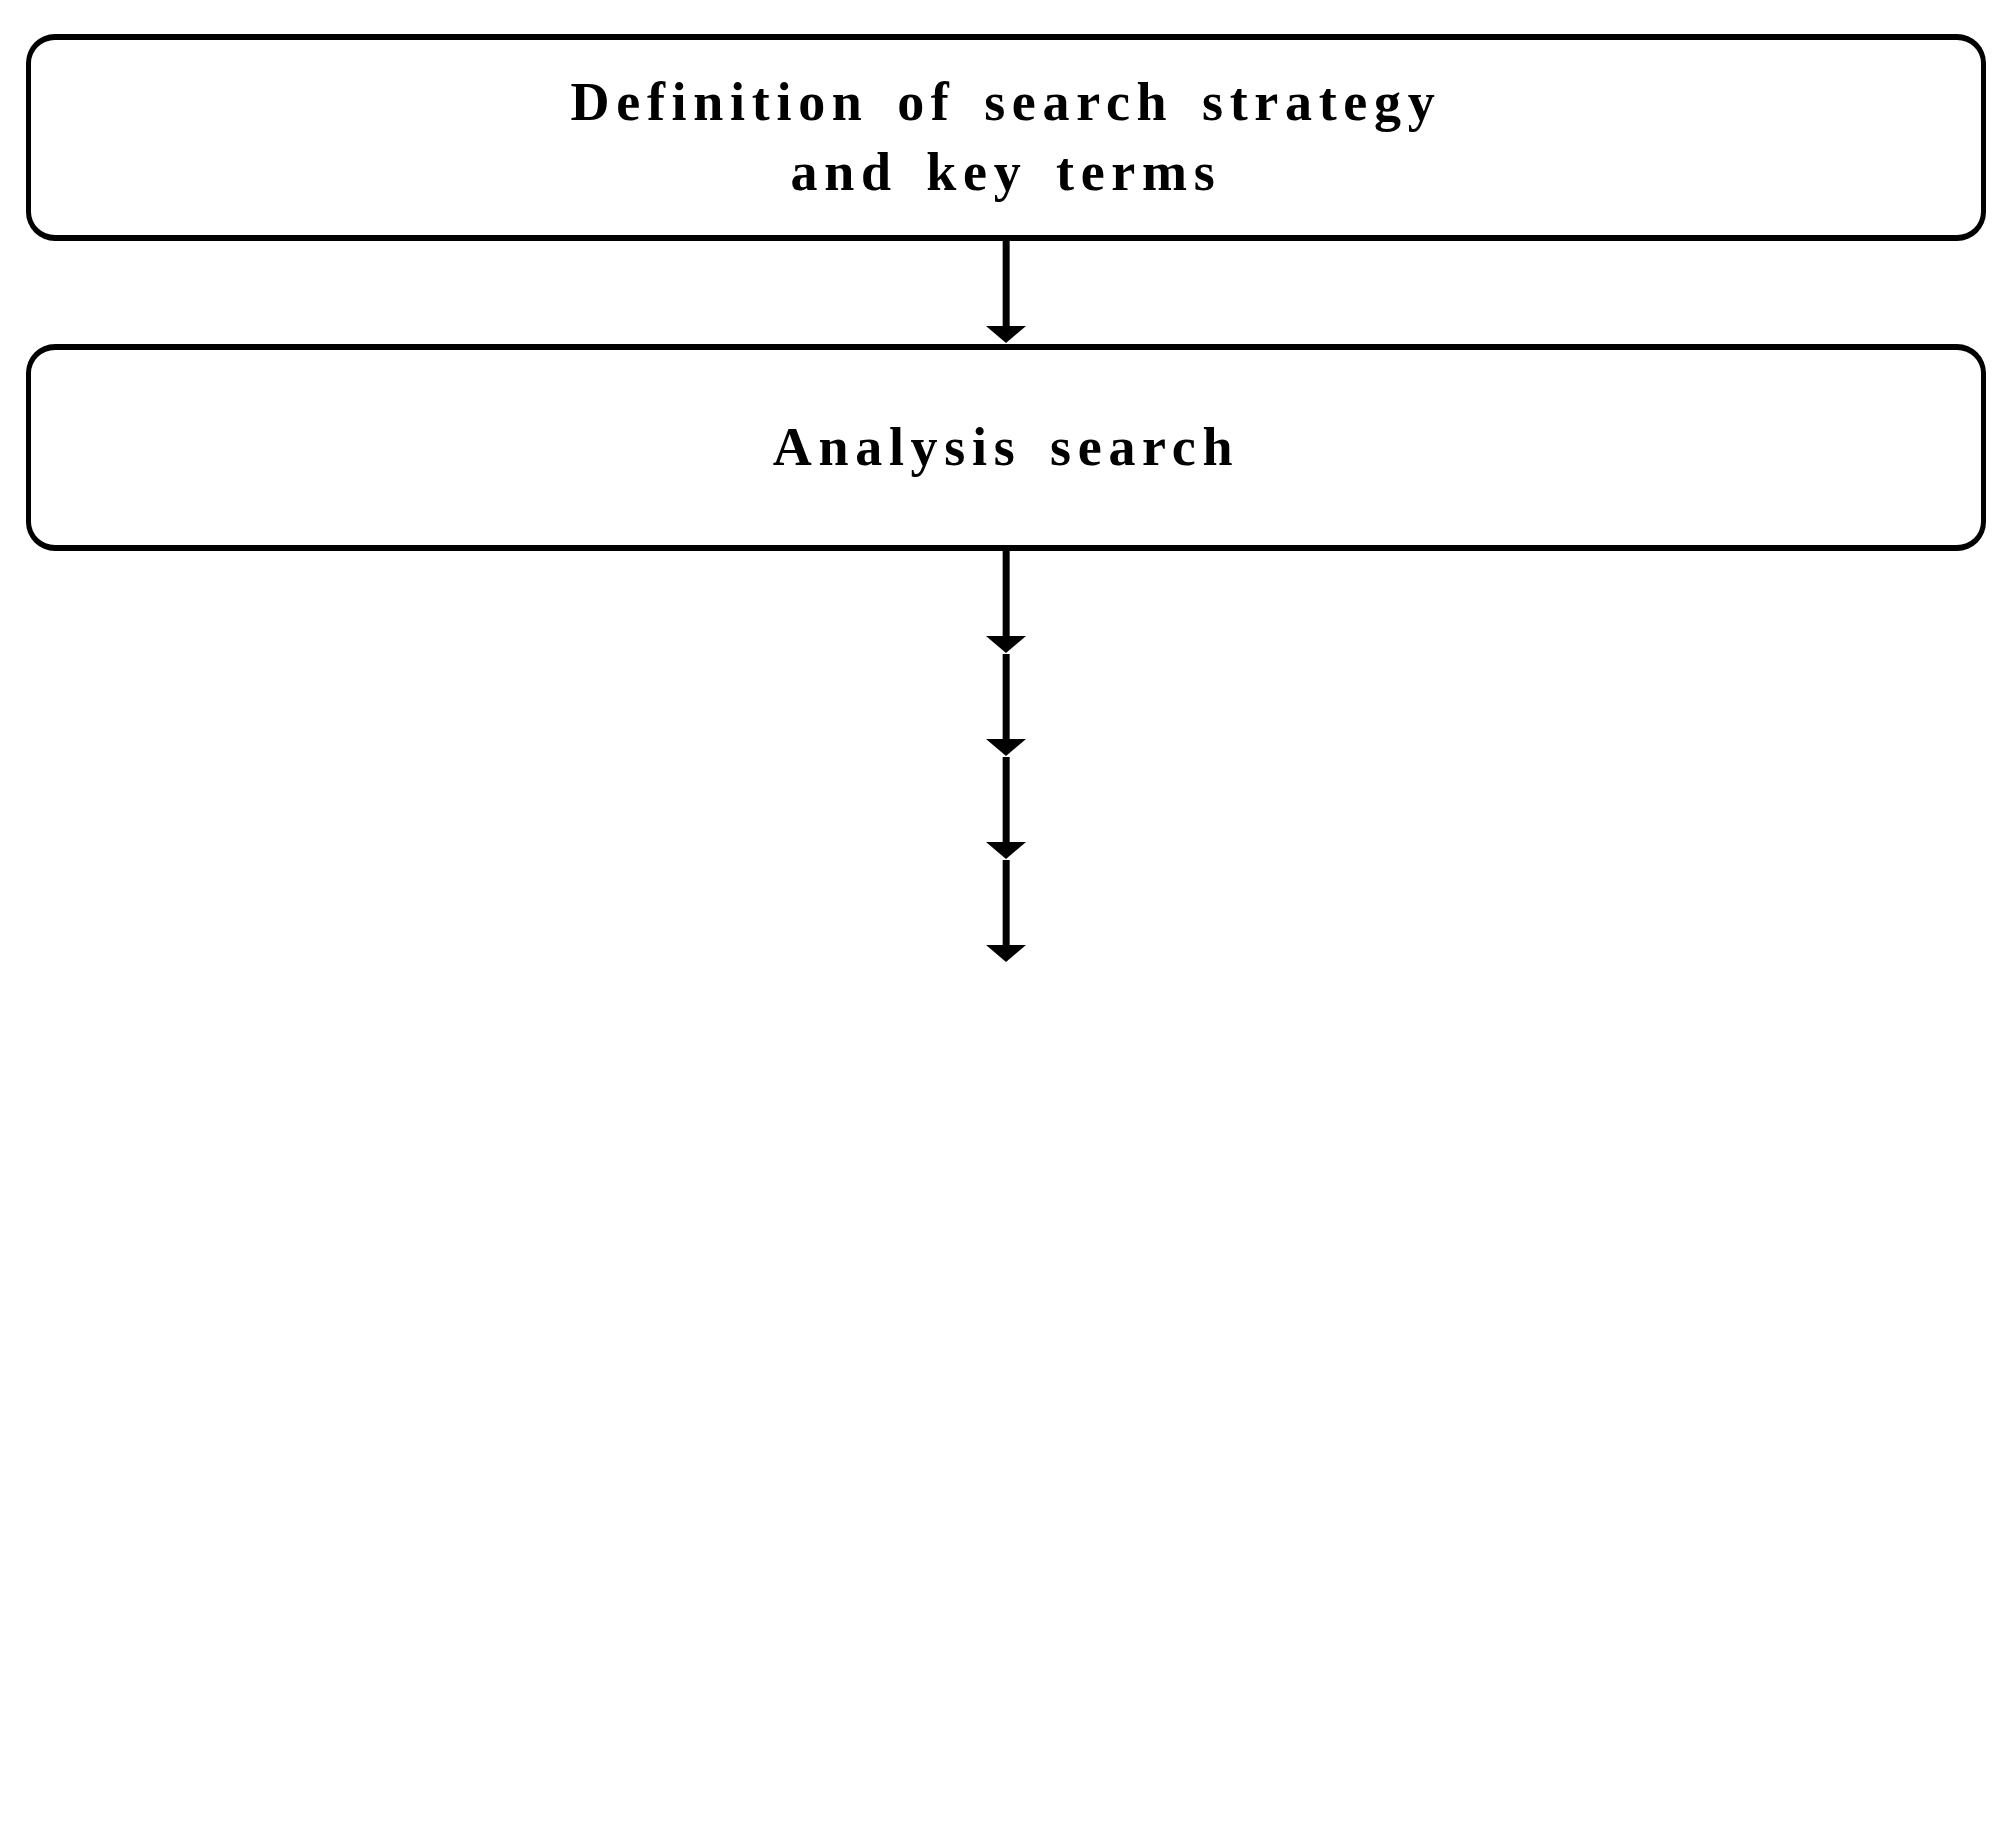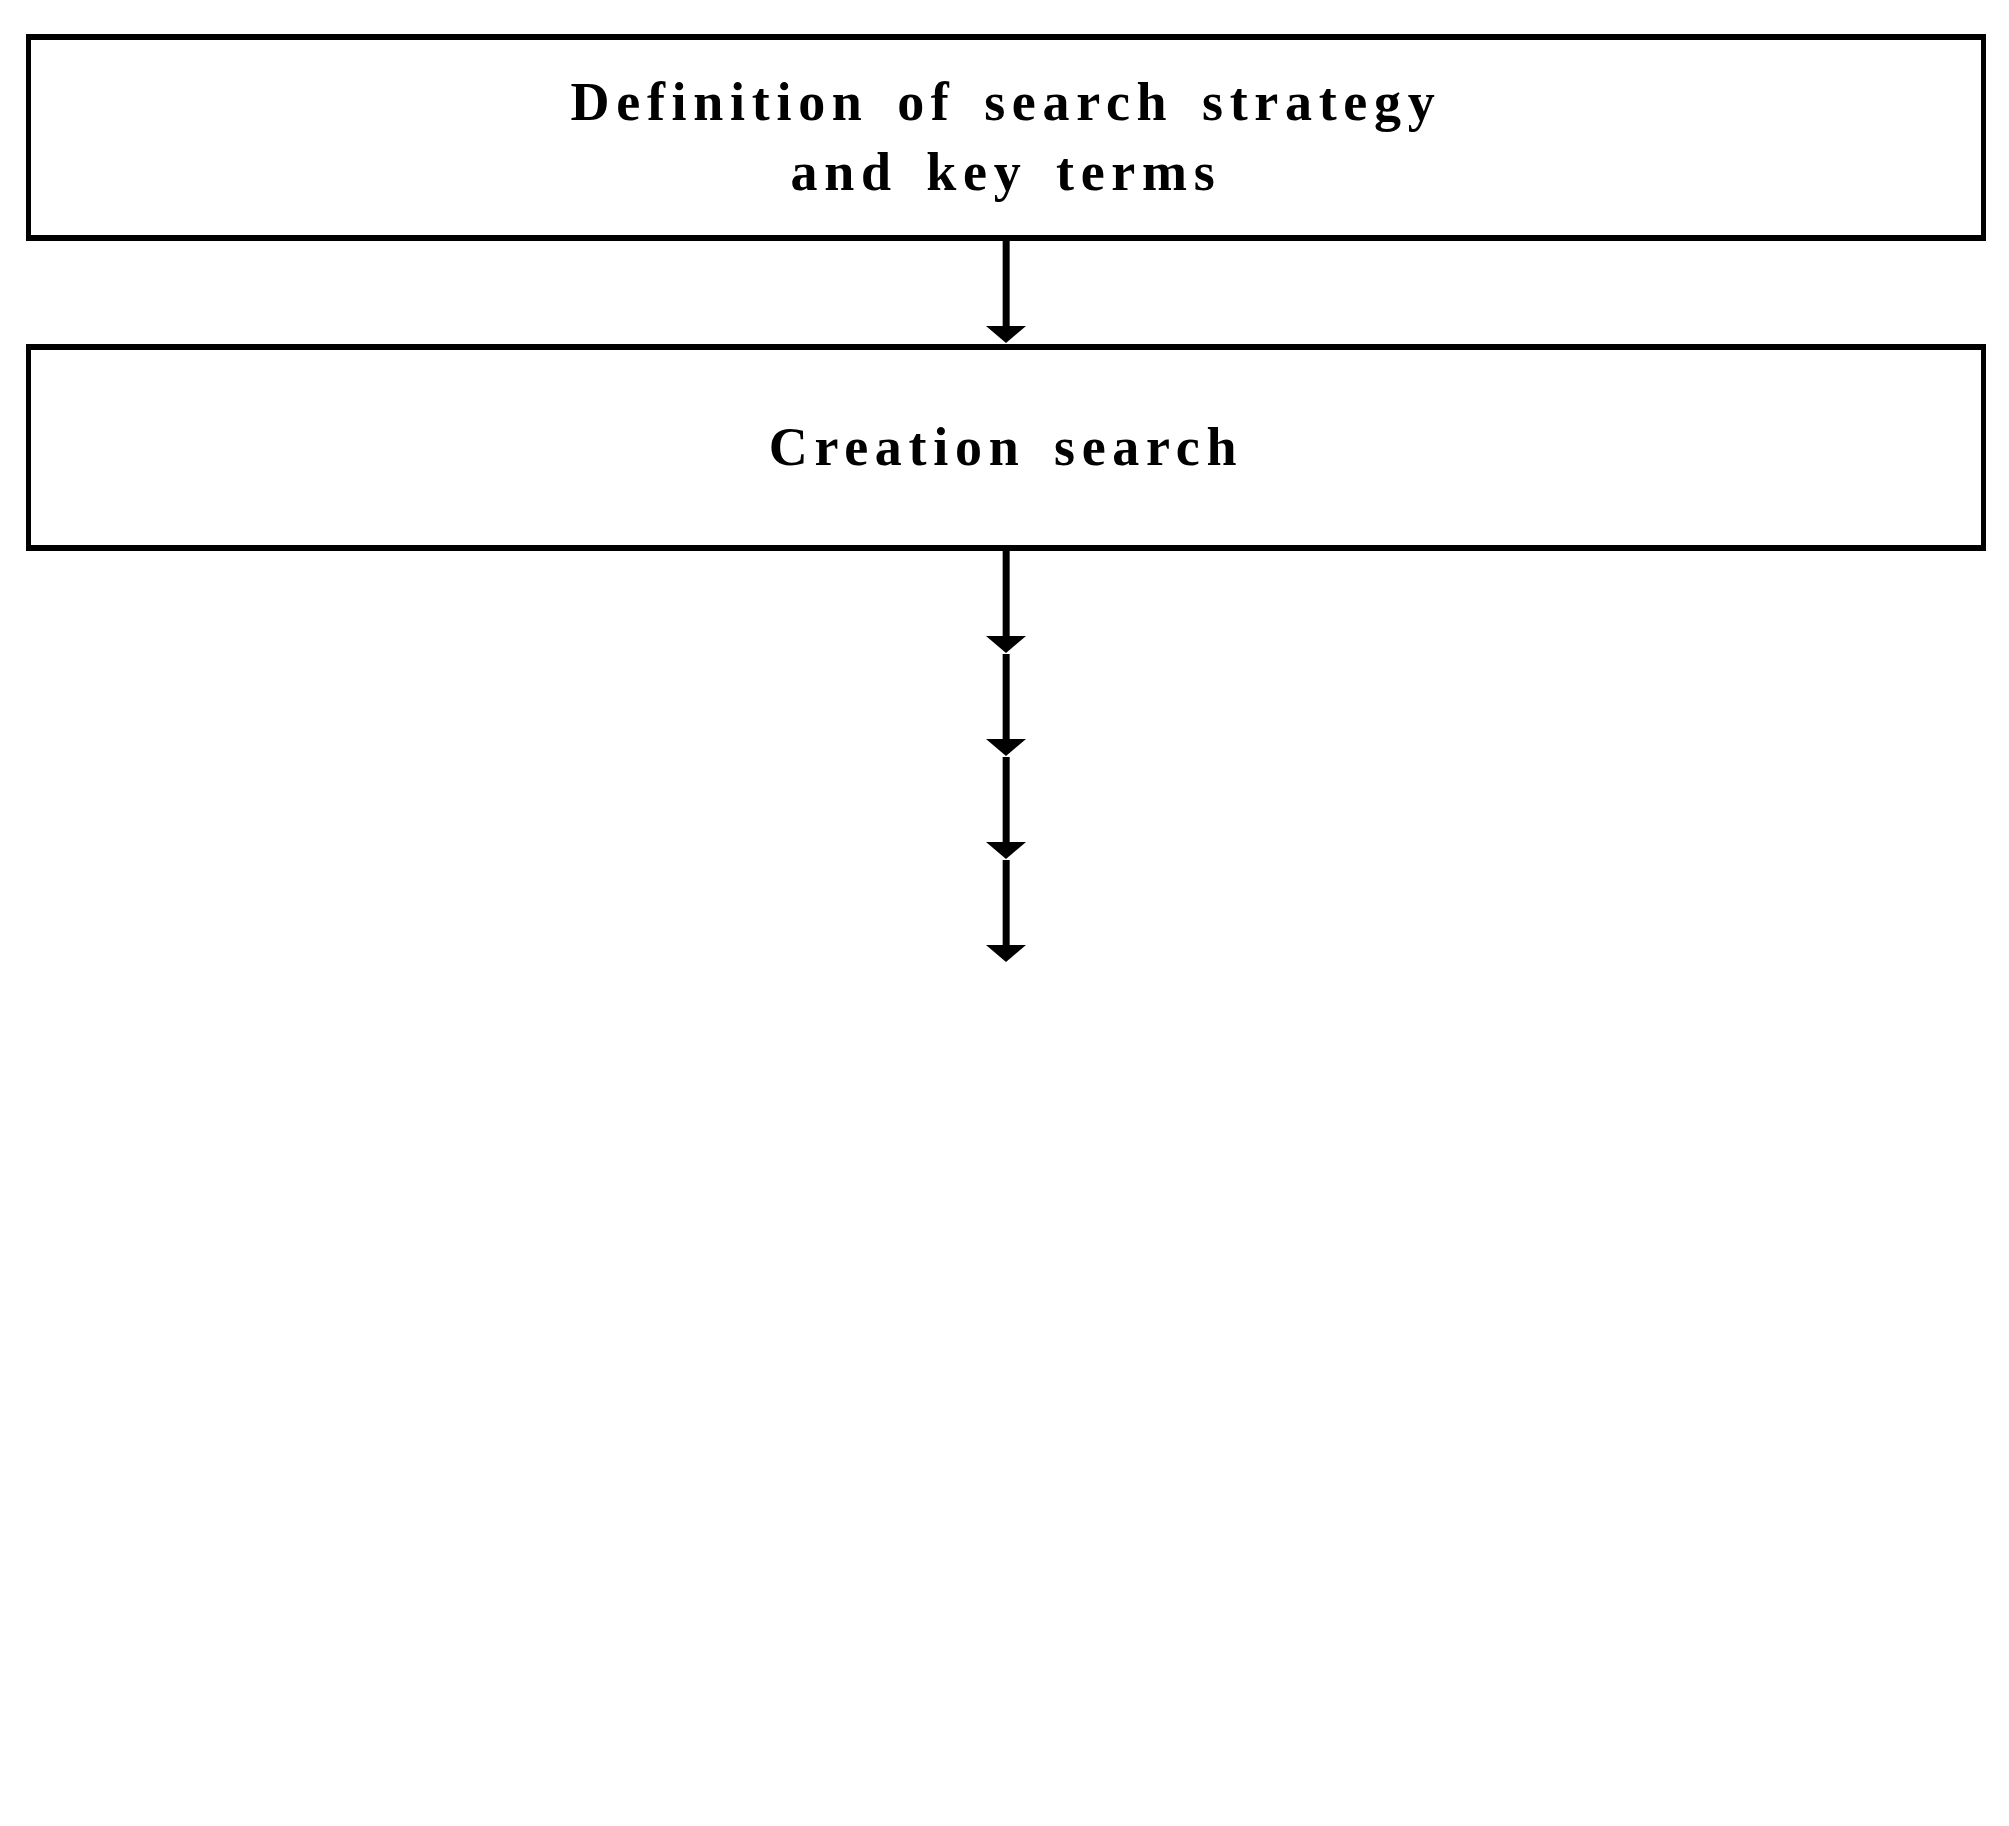--- a/index.html
+++ b/index.html
@@ -24,20 +24,21 @@
     box-sizing: border-box;
     width: 100%;
     height: 207px;
     border-style: solid;
     border-color: #000000;
     border-width: 6.7px 5px;
     background: #ffffff;
     display: flex;
     align-items: center;
     justify-content: center;
+    border-radius: 29px;
   }
   .box-label {
     display: block;
     text-align: center;
     white-space: pre-line;
     color: #000000;
     font-weight: bold;
     font-size: 54px;
     letter-spacing: 6.7px;
     word-spacing: 8.4px;
@@ -78,21 +79,21 @@
     <span class="box-label">Definition of search strategy
 and key terms</span>
   </div>
 
   <div class="arrow">
     <div class="arrow-shaft"></div>
     <div class="arrow-head"></div>
   </div>
 
   <div class="box">
-    <span class="box-label">Creation search</span>
+    <span class="box-label">Analysis search</span>
   </div>
 
   <div class="arrow">
     <div class="arrow-shaft"></div>
     <div class="arrow-head"></div>
   </div>
 
 
   <div class="arrow">
     <div class="arrow-shaft"></div>

